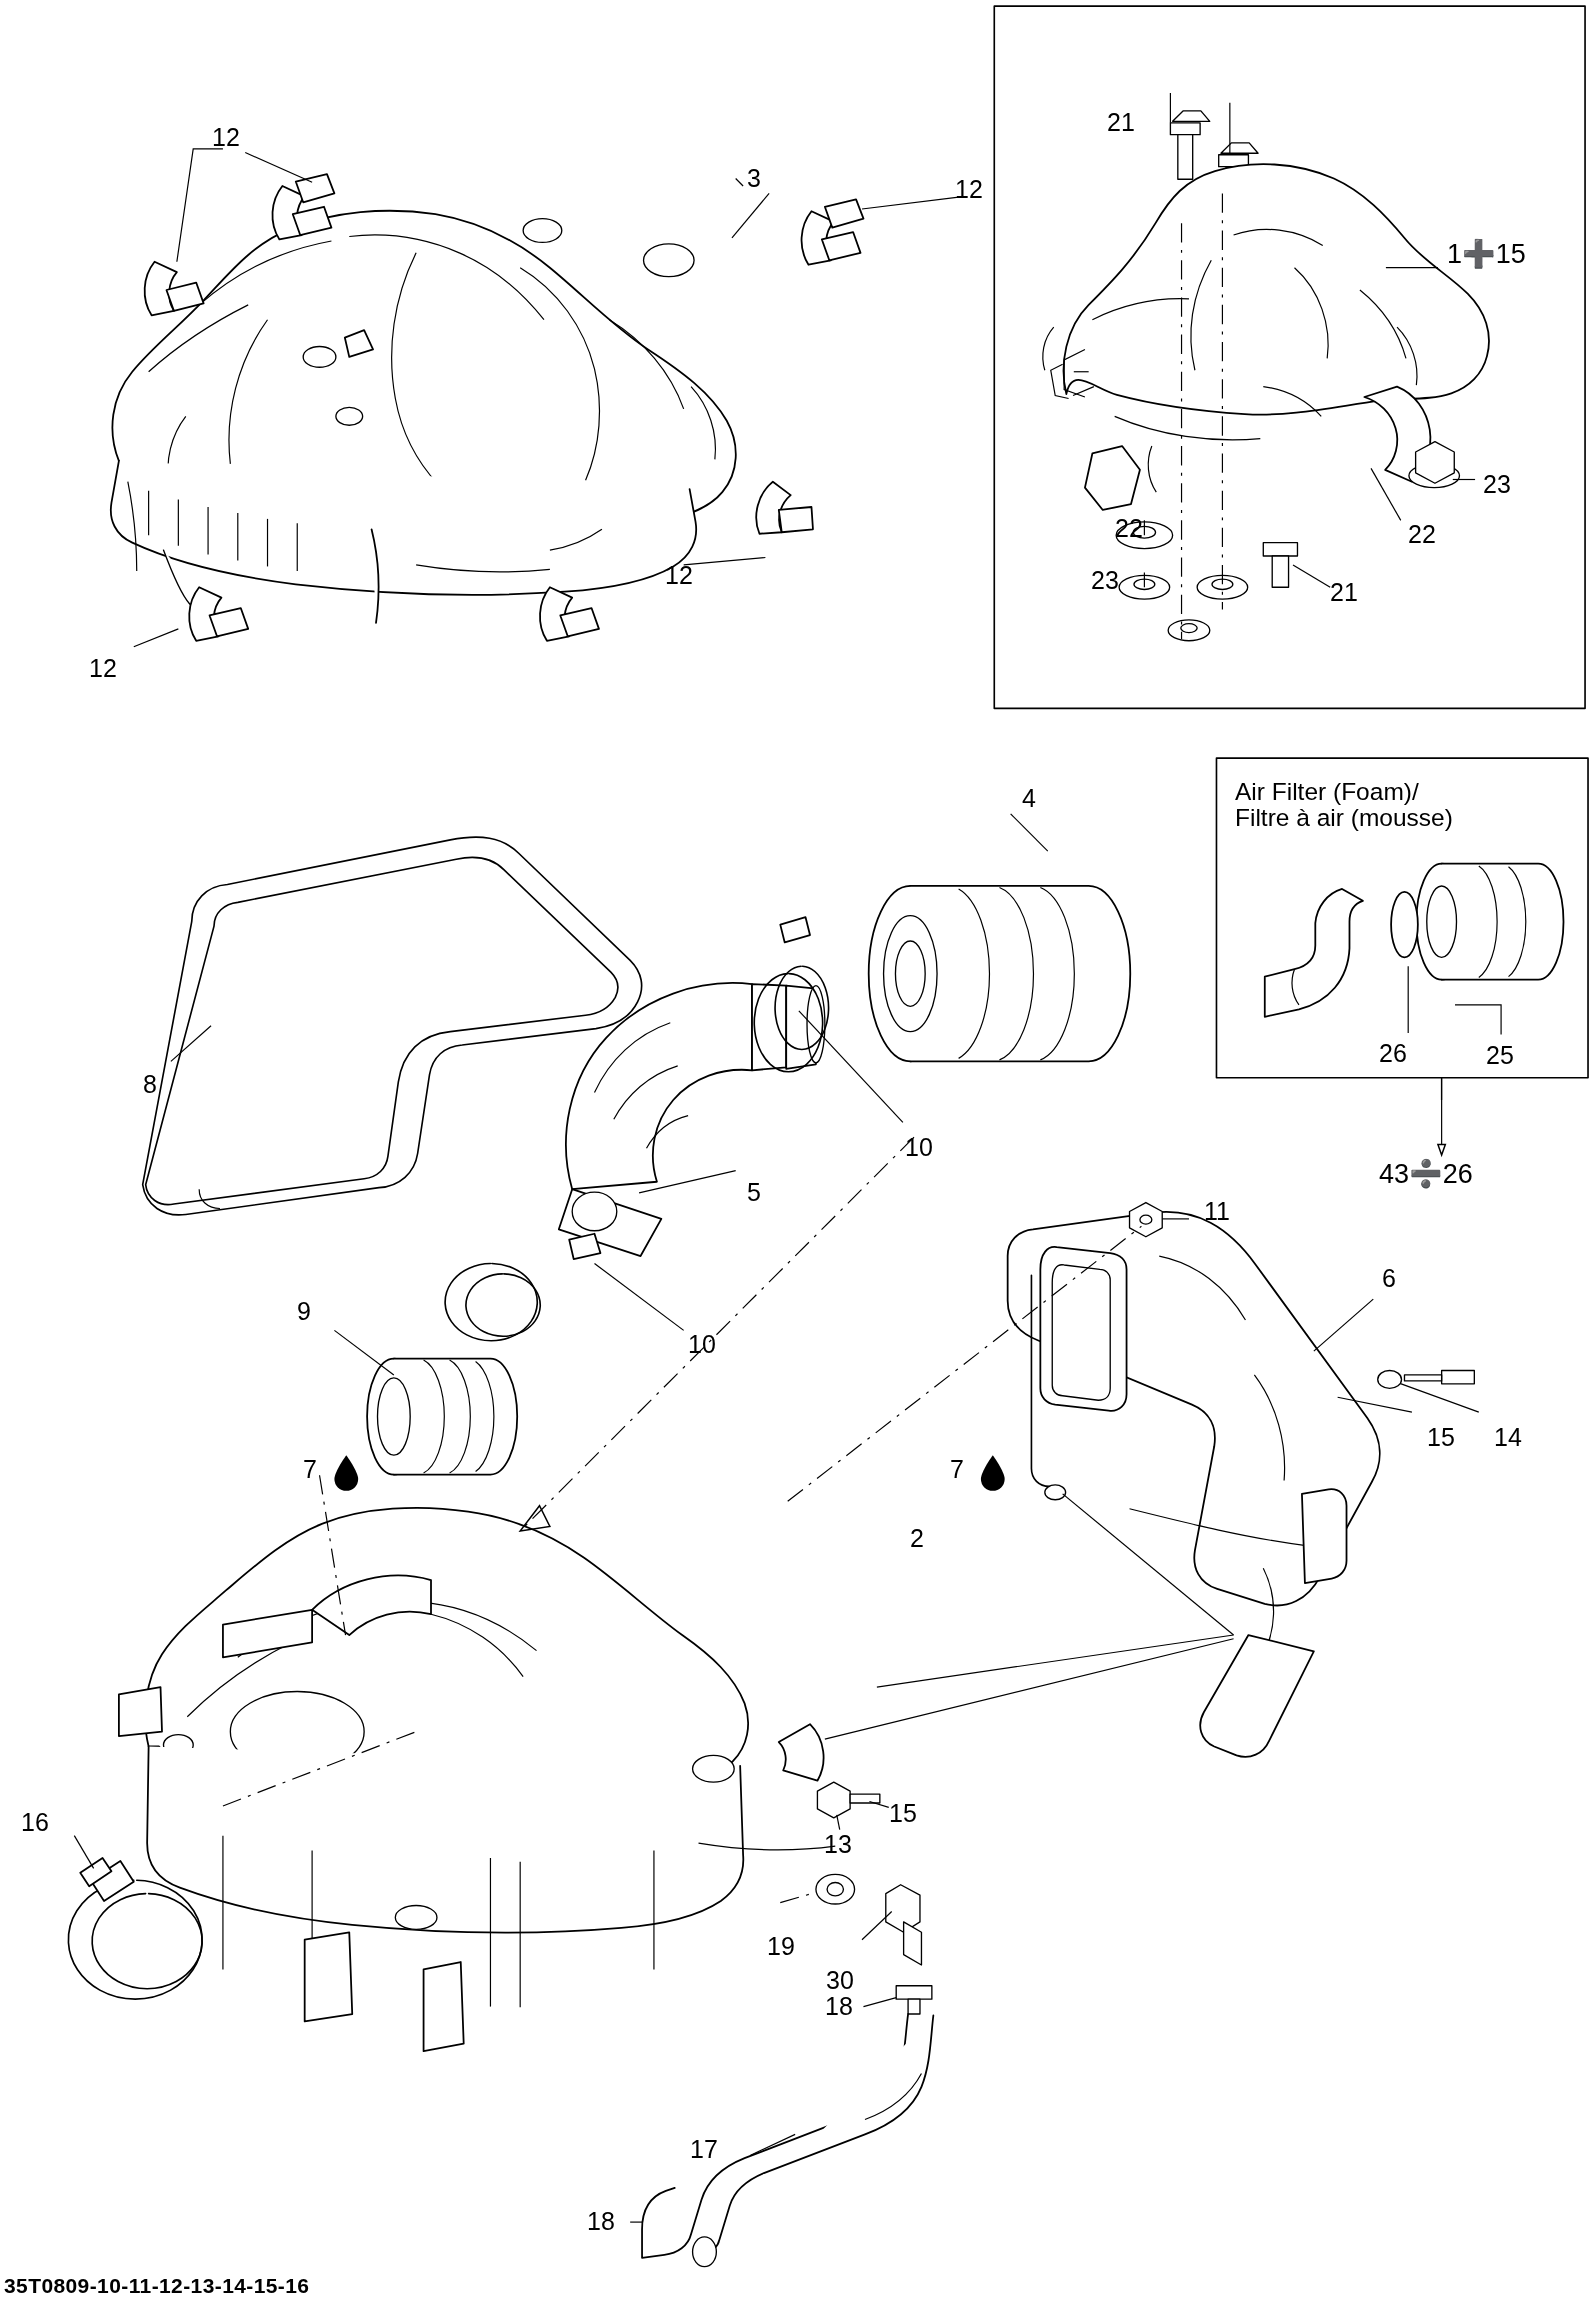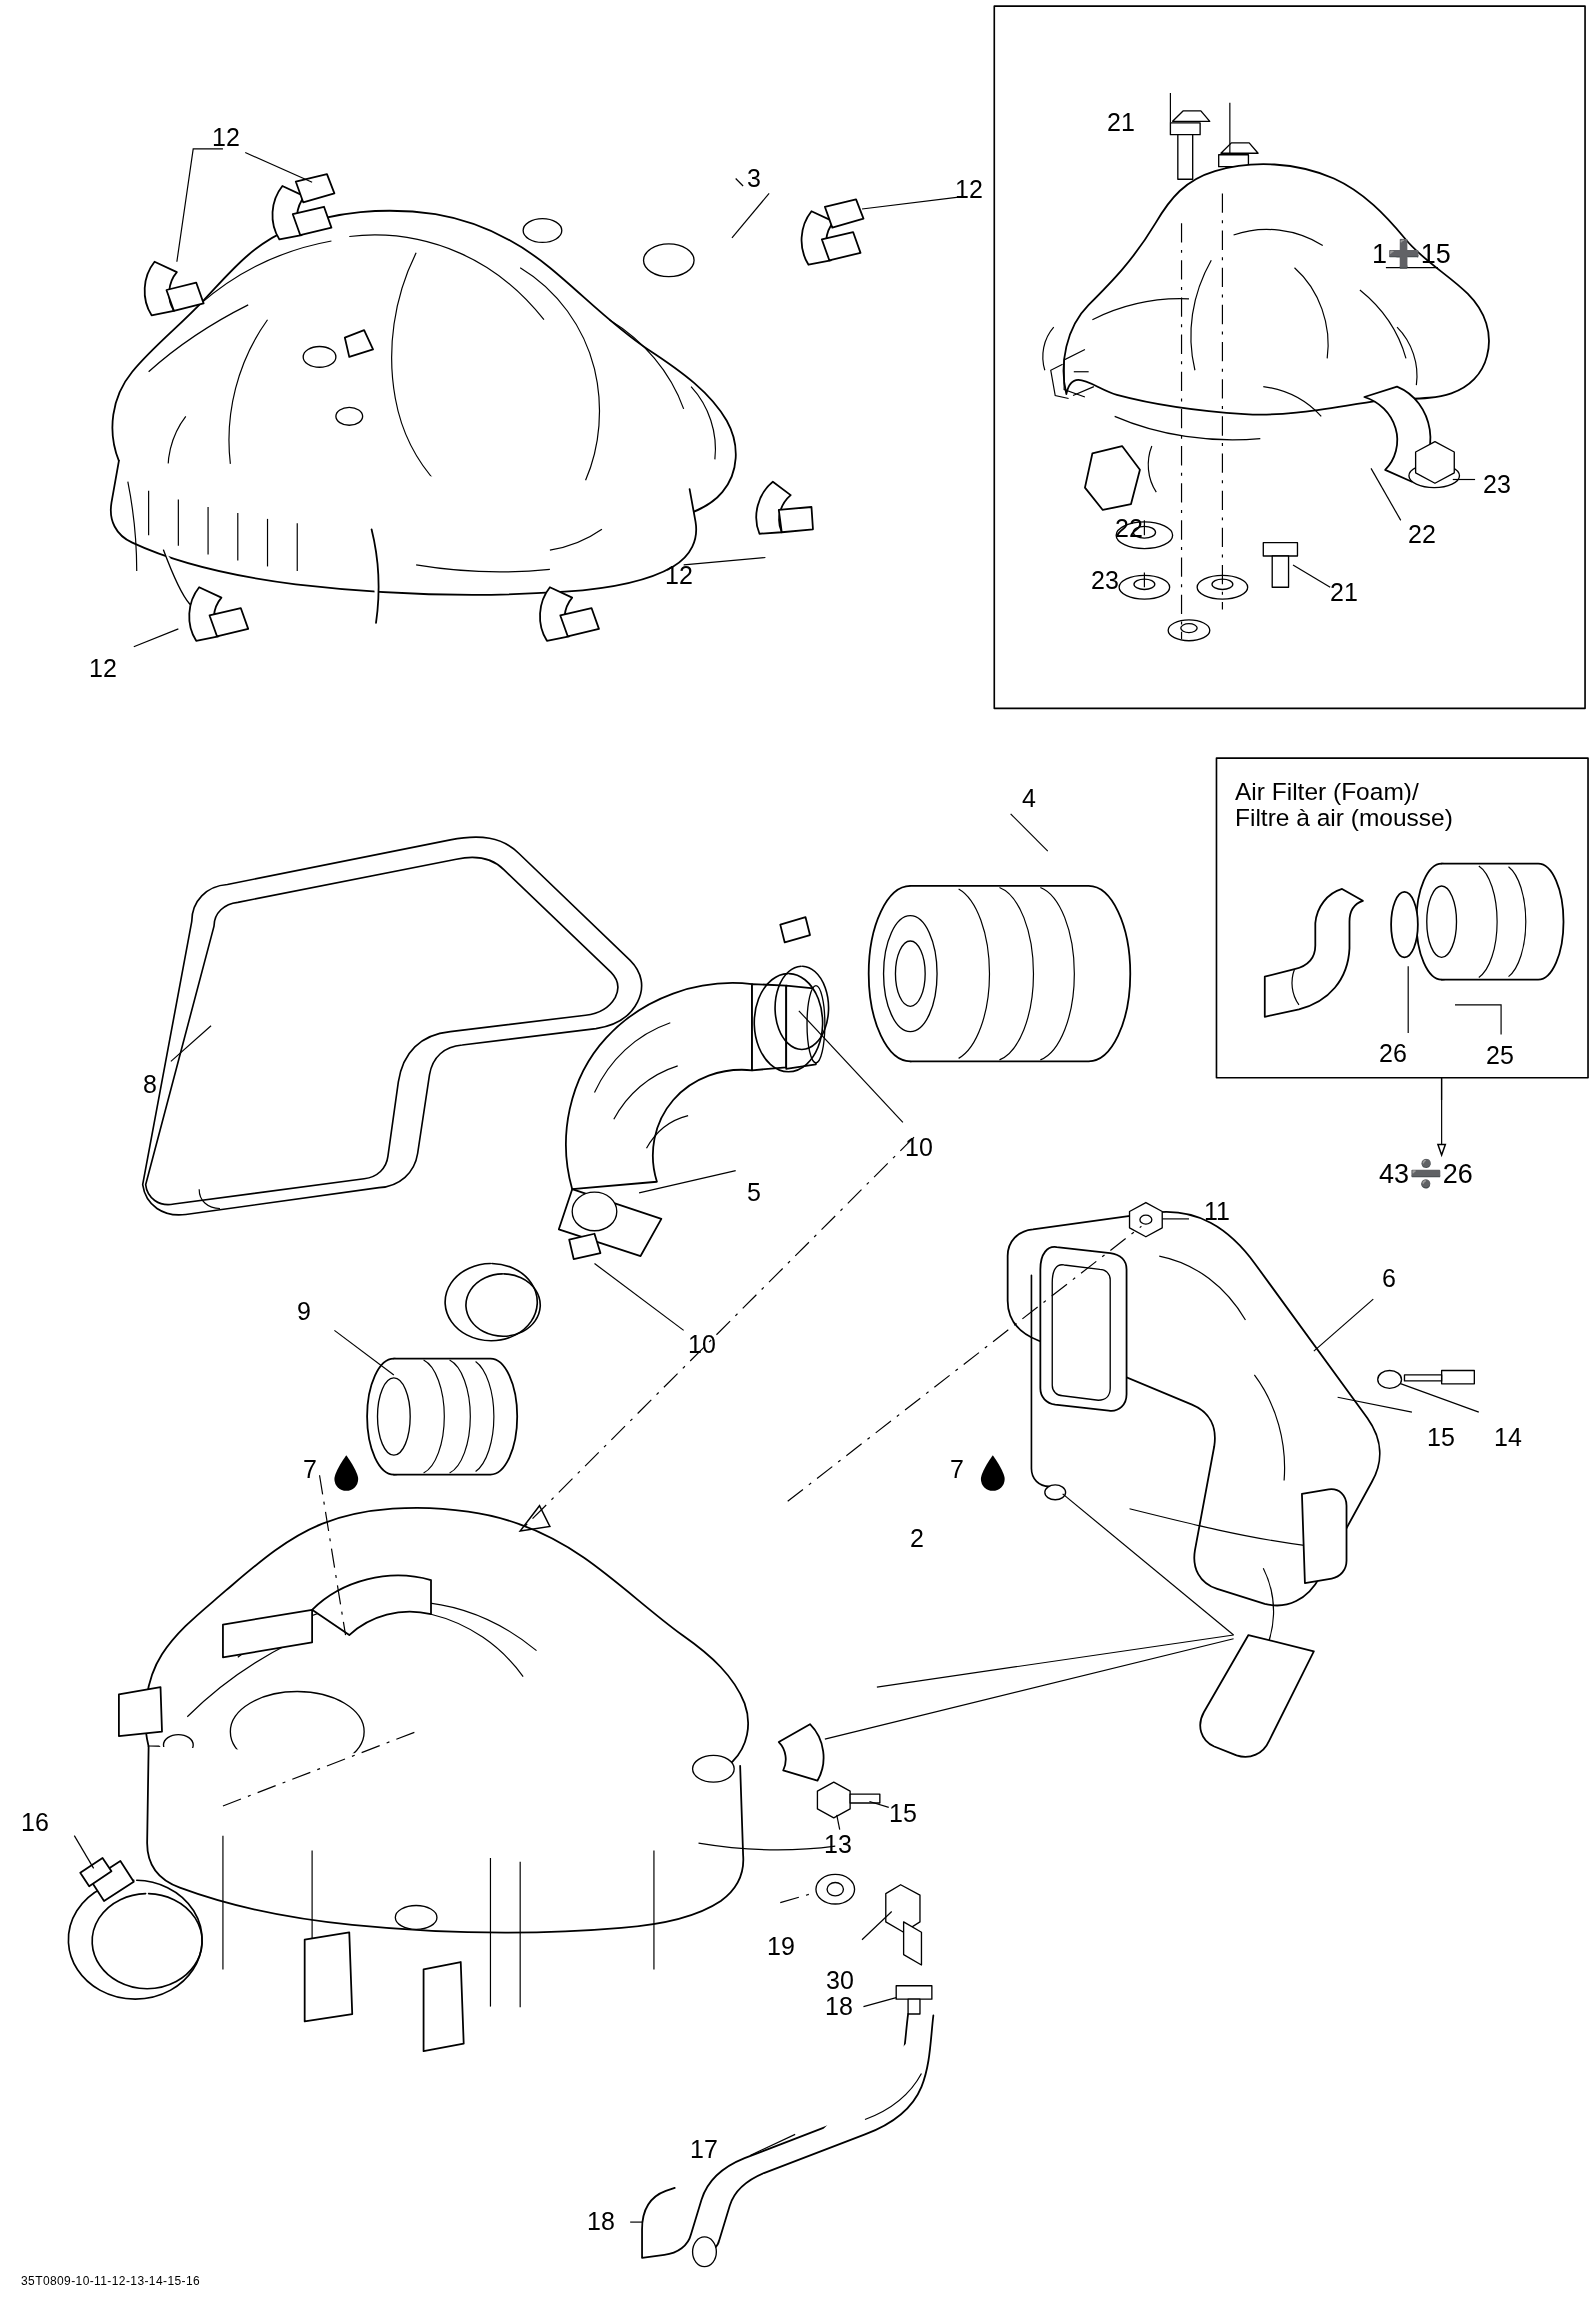--- a/index.html
+++ b/index.html
@@ -1,21 +1,21 @@
 <!DOCTYPE html>
 <html style="font-size:12px"><head>
 <meta charset="utf-8">
 <style>
   html,body{margin:0;padding:0;background:#ffffff;}
   body{width:1591px;height:2307px;position:relative;font-family:"Liberation Sans",sans-serif;color:#000;}
   .stage{position:absolute;left:0;top:0;width:1591px;height:2307px;}
   .lbl{position:absolute;font-size:25px;font-weight:400;color:#000;white-space:nowrap;}
   .lbl.big{font-size:27px;}
   .boxtitle{position:absolute;font-size:24.5px;line-height:30px;white-space:pre;}
-  .footer{position:absolute;left:21px;top:2274px;font-size:12px;letter-spacing:0.4px;}
+  .footer{position:absolute;left:4px;top:2274px;font-size:21px;letter-spacing:0.4px;font-weight:bold;}
   svg{position:absolute;left:0;top:0;width:1591px;height:2307px;overflow:visible;}
   .ln{stroke:#000;stroke-width:2;fill:none;}
   .lnthin{stroke:#000;stroke-width:1.6;fill:none;}
   .dash{stroke:#000;stroke-width:1.6;fill:none;stroke-dasharray:26 10 4 10;}
   .part{fill:#fff;stroke:#000;stroke-width:2.4;stroke-linejoin:round;stroke-linecap:round;}
   .partthin{fill:#fff;stroke:#000;stroke-width:1.8;stroke-linejoin:round;stroke-linecap:round;}
   .nofill{fill:none;stroke:#000;stroke-width:2.2;stroke-linejoin:round;stroke-linecap:round;}
 </style>
 </head>
 <body>
@@ -374,21 +374,21 @@
   <div class="lbl" style="left:824px;top:1830px;text-align:center;">13</div>
   <div class="lbl" style="left:889px;top:1799px;">15</div>
   <div class="lbl" style="left:21px;top:1808px;">16</div>
   <div class="lbl" style="left:767px;top:1932px;">19</div>
   <div class="lbl" style="left:826px;top:1966px;">30</div>
   <div class="lbl" style="left:825px;top:1992px;">18</div>
   <div class="lbl" style="left:690px;top:2135px;">17</div>
   <div class="lbl" style="left:587px;top:2207px;">18</div>
 
   <div class="lbl" style="left:1107px;top:108px;">21</div>
-  <div class="lbl big" style="left:1372px;top:238px;">1➕15</div>
+  <div class="lbl big" style="left:1447px;top:238px;">1➕15</div>
   <div class="lbl" style="left:1483px;top:470px;">23</div>
   <div class="lbl" style="left:1408px;top:520px;">22</div>
   <div class="lbl" style="left:1115px;top:514px;">22</div>
   <div class="lbl" style="left:1091px;top:566px;">23</div>
   <div class="lbl" style="left:1330px;top:578px;">21</div>
 
   <div class="boxtitle" style="left:1235px;top:777px;">Air Filter (Foam)/</div>
   <div class="boxtitle" style="left:1235px;top:803px;">Filtre à air (mousse)</div>
   <div class="lbl" style="left:1379px;top:1039px;">26</div>
   <div class="lbl" style="left:1486px;top:1041px;">25</div>

